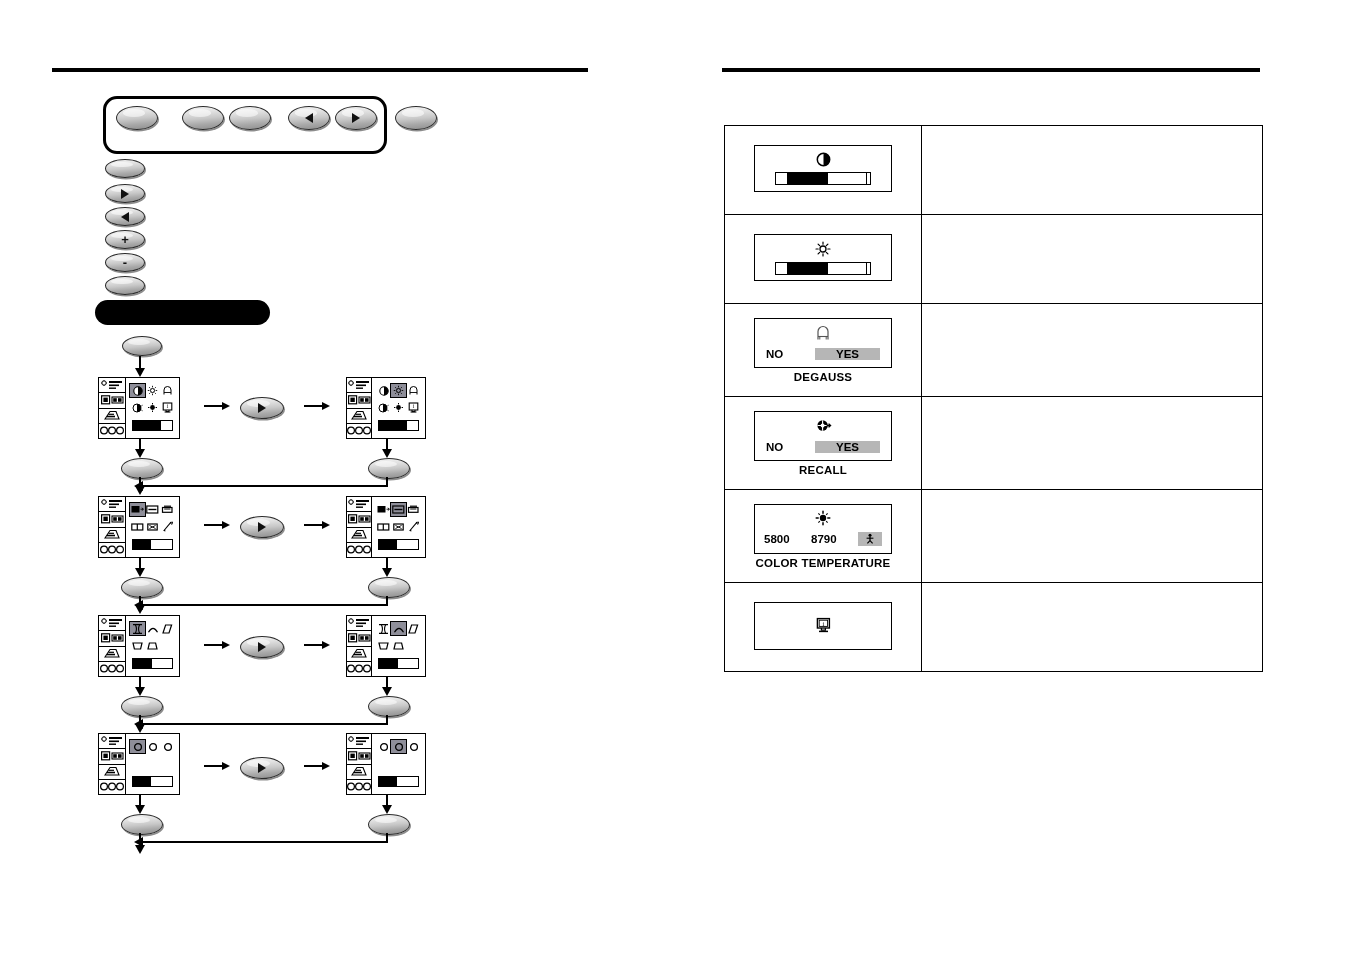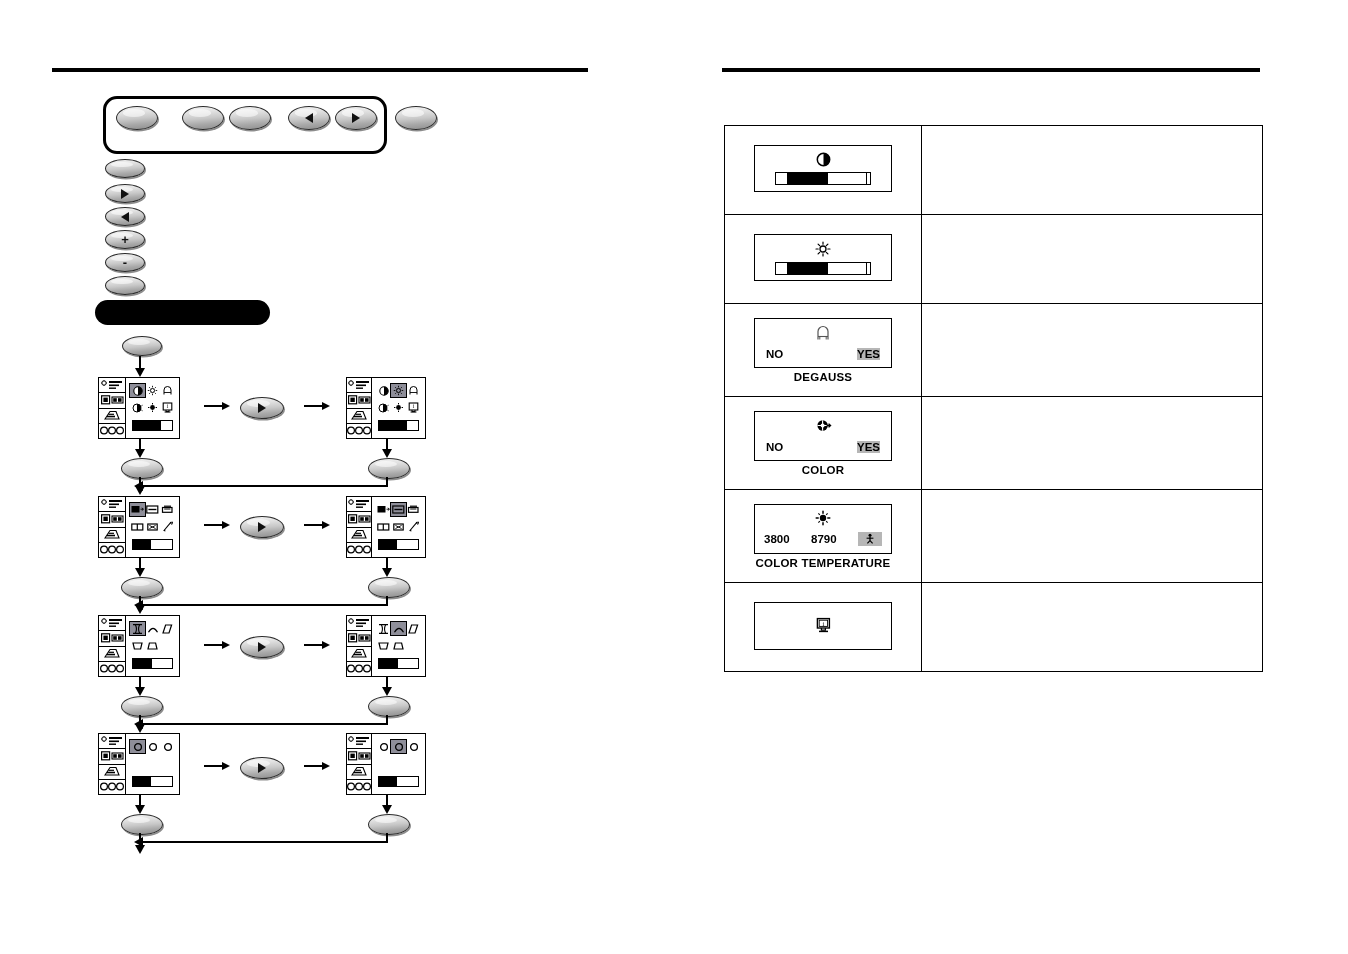--- a/index.html
+++ b/index.html
@@ -63,21 +63,21 @@
   .td-left{width:196px;}
   .td-right{width:340px;}
   .osd-cell{width:138px;border:1.7px solid #000;margin:0 auto;background:#fff;
             box-sizing:border-box;position:relative;}
   .cell-wrap{display:flex;flex-direction:column;align-items:center;justify-content:center;}
   .cell-label{font-size:11.5px;font-weight:bold;letter-spacing:.2px;margin-top:3px;}
   .bar{height:13px;border:1.6px solid #000;box-sizing:border-box;display:flex;margin:5px auto 0 auto;}
   .bar .f{background:#000;height:100%;}
   .yn{display:flex;justify-content:space-between;align-items:center;padding:0 11px;margin-top:7px;}
   .yn .no{font-size:11.5px;font-weight:bold;}
-  .yn .yes{font-size:11.5px;font-weight:bold;background:#b6b6b6;padding:0 0;}
+  .yn .yes{font-size:11.5px;font-weight:bold;background:#b6b6b6;padding:0 21px;}
   .ct-row{display:flex;justify-content:space-between;align-items:center;padding:0 9px;margin-top:6px;}
   .ct-row .v{font-size:11.5px;font-weight:bold;}
   .ct-row .usel{background:#b6b6b6;padding:1px 6px;display:flex;align-items:center;justify-content:center;}
   .sym{display:flex;align-items:center;justify-content:center;}
 </style>
 </head>
 <body>
 
 <div class="rule" style="left:52px;top:68px;width:536px;"></div>
 
@@ -956,21 +956,21 @@
                   <circle cx="7.6" cy="8.5" r="2" fill="#fff"></circle>
                   <path d="M2.4 8.5h10.4M7.6 3.3v10.4" stroke="#fff" stroke-width="1.1"></path>
                   <path d="M11.6 8.5h4M13.6 6.6l2 1.9-2 1.9" stroke="#000" stroke-width="1.3" fill="none"></path>
                 </svg>
             </div>
             <div class="yn">
               <span class="no">NO</span>
               <span class="yes">YES</span>
             </div>
           </div>
-          <div class="cell-label">COLOR</div>
+          <div class="cell-label">RECALL</div>
         </div>
       </td>
       <td class="td-right">
         <div style="padding:8px 10px;font-size:12px;"></div>
       </td>
     </tr>
 
     <tr>
       <td class="td-left" style="height:92px;">
         <div class="cell-wrap">
@@ -980,21 +980,21 @@
                   <circle cx="8" cy="8" r="3.2" fill="#000"></circle>
                   <g stroke="#000" stroke-width="1.5" stroke-linecap="round">
                     <path d="M8 1.2v2M8 12.8v2M1.2 8h2M12.8 8h2"></path>
                   </g>
                   <g stroke="#000" stroke-width="1.1">
                     <path d="M3.4 3.4l1.4 1.4M11.2 11.2l1.4 1.4M12.6 3.4l-1.4 1.4M4.8 11.2l-1.4 1.4"></path>
                   </g>
                 </svg>
             </div>
             <div class="ct-row">
-              <span class="v">3800</span>
+              <span class="v">5800</span>
               <span class="v">8790</span>
               <span class="usel">
                 <svg width="12" height="12" viewBox="0 0 12 12">
                     <circle cx="6" cy="2.2" r="1.5" fill="#000"></circle>
                     <path d="M6 3.6v4.2" stroke="#000" stroke-width="1.3"></path>
                     <path d="M2.6 5.2h6.8" stroke="#000" stroke-width="1.1"></path>
                     <path d="M6 7.6L3.4 10.4M6 7.6l2.6 2.8" stroke="#000" stroke-width="1.2"></path>
                   </svg>
               </span>
             </div>

